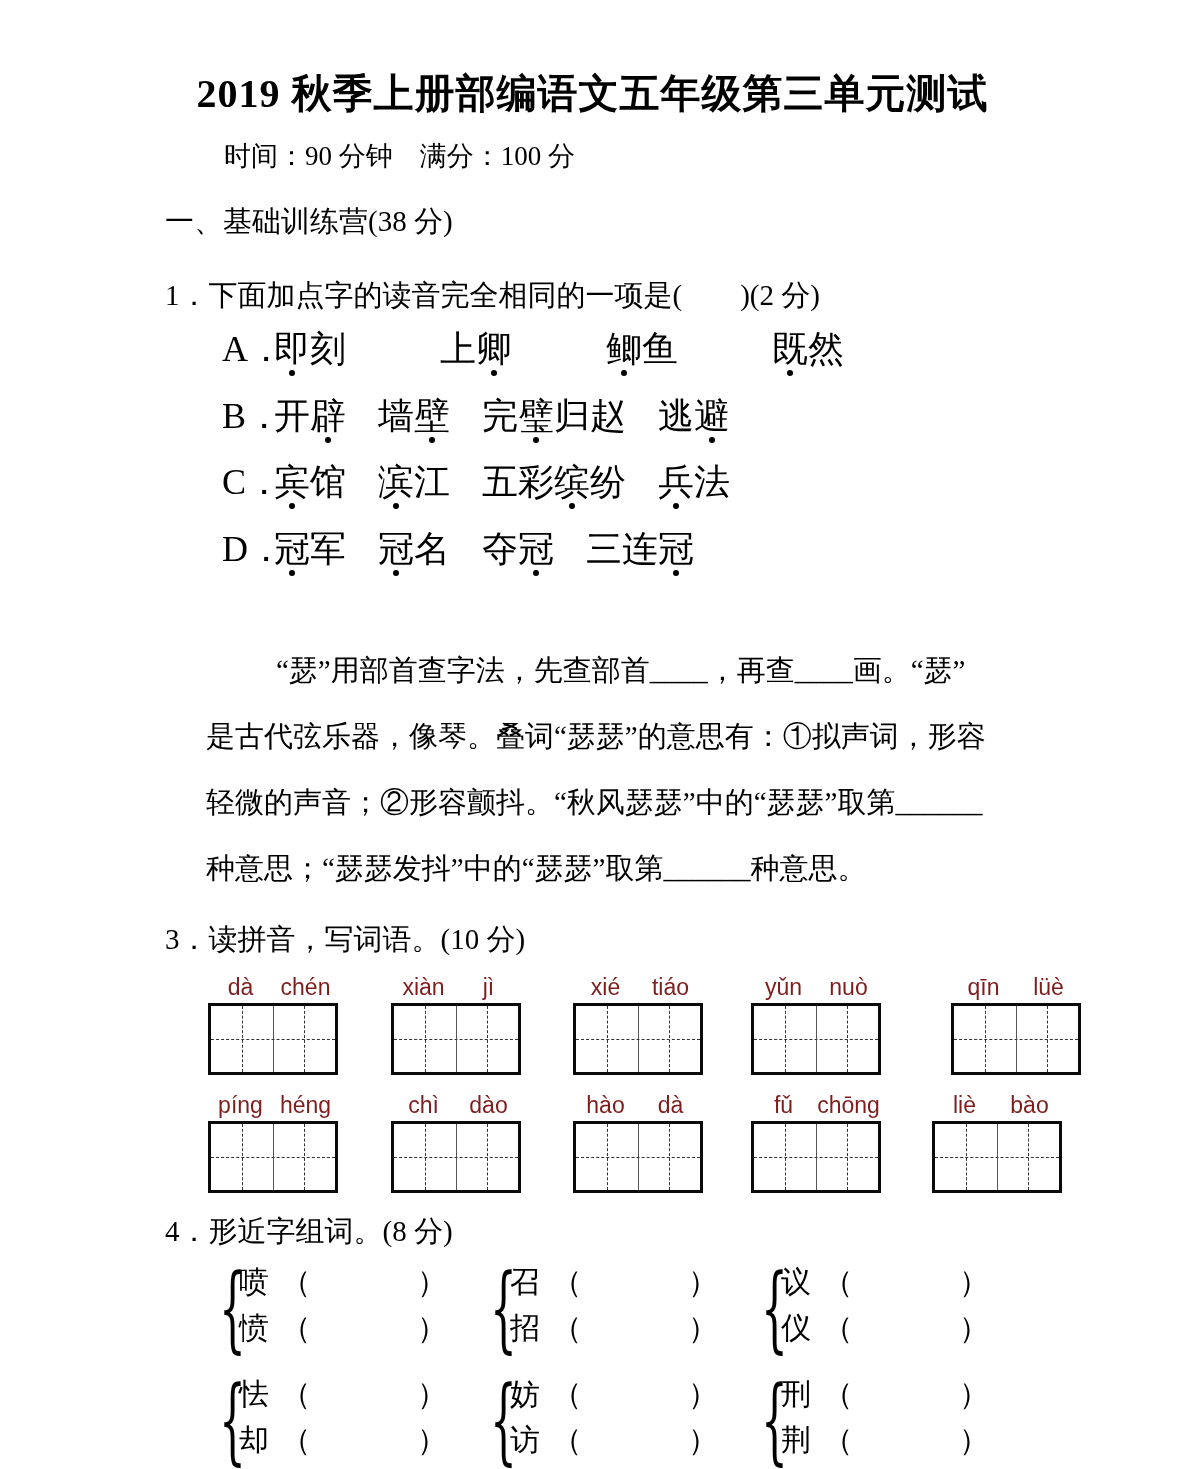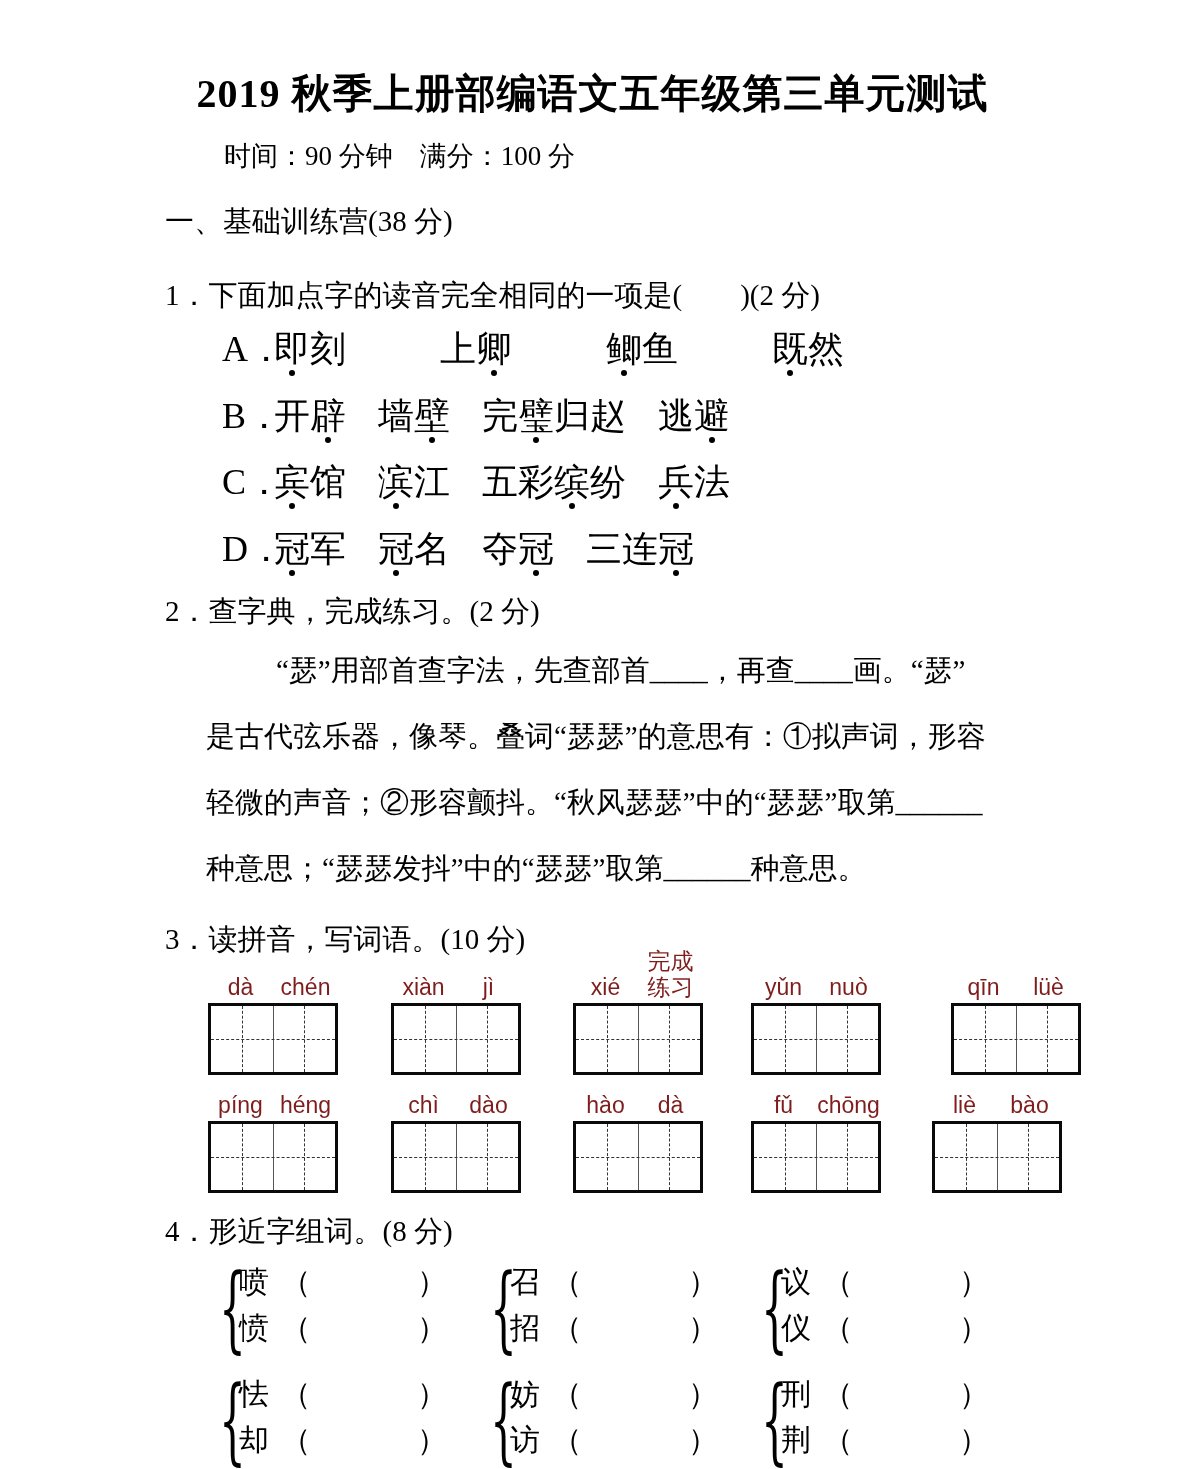--- a/index.html
+++ b/index.html
@@ -91,21 +91,20 @@
   <div class="sec-head">一、基础训练营(38 分)</div>
 
   <div class="stem q1">1．下面加点字的读音完全相同的一项是(　　)(2 分)</div>
   <div class="options">
       <div class="option wide"><span class="opt-label">A．</span><span class="word"><span class="char dotted">即</span><span class="char">刻</span></span><span class="word"><span class="char">上</span><span class="char dotted">卿</span></span><span class="word"><span class="char dotted">鲫</span><span class="char">鱼</span></span><span class="word"><span class="char dotted">既</span><span class="char">然</span></span></div>
       <div class="option"><span class="opt-label">B．</span><span class="word"><span class="char">开</span><span class="char dotted">辟</span></span><span class="word"><span class="char">墙</span><span class="char dotted">壁</span></span><span class="word"><span class="char">完</span><span class="char dotted">璧</span><span class="char">归</span><span class="char">赵</span></span><span class="word"><span class="char">逃</span><span class="char dotted">避</span></span></div>
       <div class="option"><span class="opt-label">C．</span><span class="word"><span class="char dotted">宾</span><span class="char">馆</span></span><span class="word"><span class="char dotted">滨</span><span class="char">江</span></span><span class="word"><span class="char">五</span><span class="char">彩</span><span class="char dotted">缤</span><span class="char">纷</span></span><span class="word"><span class="char dotted">兵</span><span class="char">法</span></span></div>
       <div class="option"><span class="opt-label">D．</span><span class="word"><span class="char dotted">冠</span><span class="char">军</span></span><span class="word"><span class="char dotted">冠</span><span class="char">名</span></span><span class="word"><span class="char">夺</span><span class="char dotted">冠</span></span><span class="word"><span class="char">三</span><span class="char">连</span><span class="char dotted">冠</span></span></div>
     </div>
 
-  <div class="stem q2">2．查字典，完成练习。(2 分)</div>
   <div class="q2para">
     <div class="pline">“瑟”用部首查字法，先查部首____，再查____画。“瑟”</div>
     <div class="pline">是古代弦乐器，像琴。叠词“瑟瑟”的意思有：①拟声词，形容</div>
     <div class="pline">轻微的声音；②形容颤抖。“秋风瑟瑟”中的“瑟瑟”取第______</div>
     <div class="pline">种意思；“瑟瑟发抖”中的“瑟瑟”取第______种意思。</div>
   </div>
 
   <div class="stem q3">3．读拼音，写词语。(10 分)</div>
   <div id="q3-grids">
       <div class="grid-unit" style="left: 208px; top: 968px;">
@@ -124,21 +123,21 @@
           <span>jì</span>
         </div>
         <div class="gbox">
           <div class="gcell"></div>
           <div class="gcell"></div>
         </div>
       </div>
       <div class="grid-unit" style="left: 573px; top: 968px;">
         <div class="pinyin-labels">
           <span>xié</span>
-          <span>完成练习</span>
+          <span>tiáo</span>
         </div>
         <div class="gbox">
           <div class="gcell"></div>
           <div class="gcell"></div>
         </div>
       </div>
       <div class="grid-unit" style="left: 751px; top: 968px;">
         <div class="pinyin-labels">
           <span>yǔn</span>
           <span>nuò</span>

